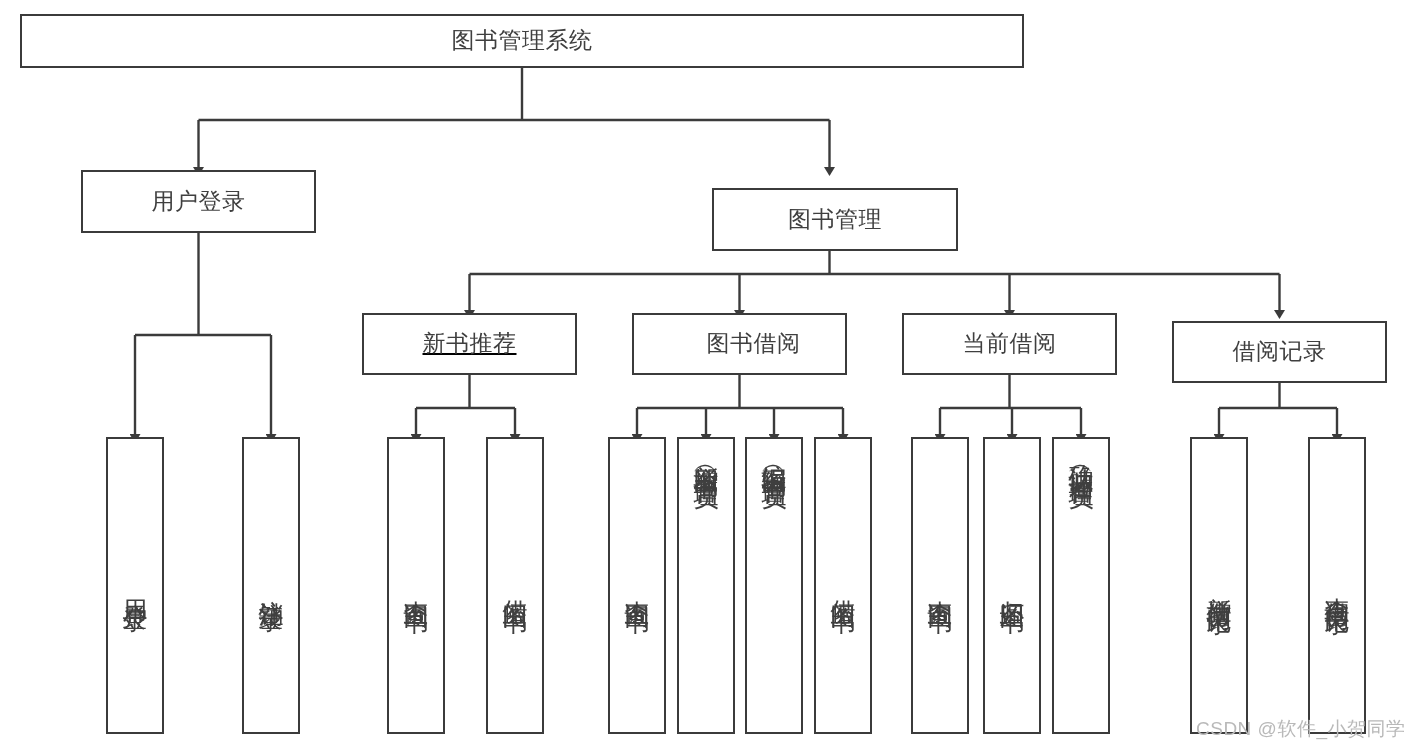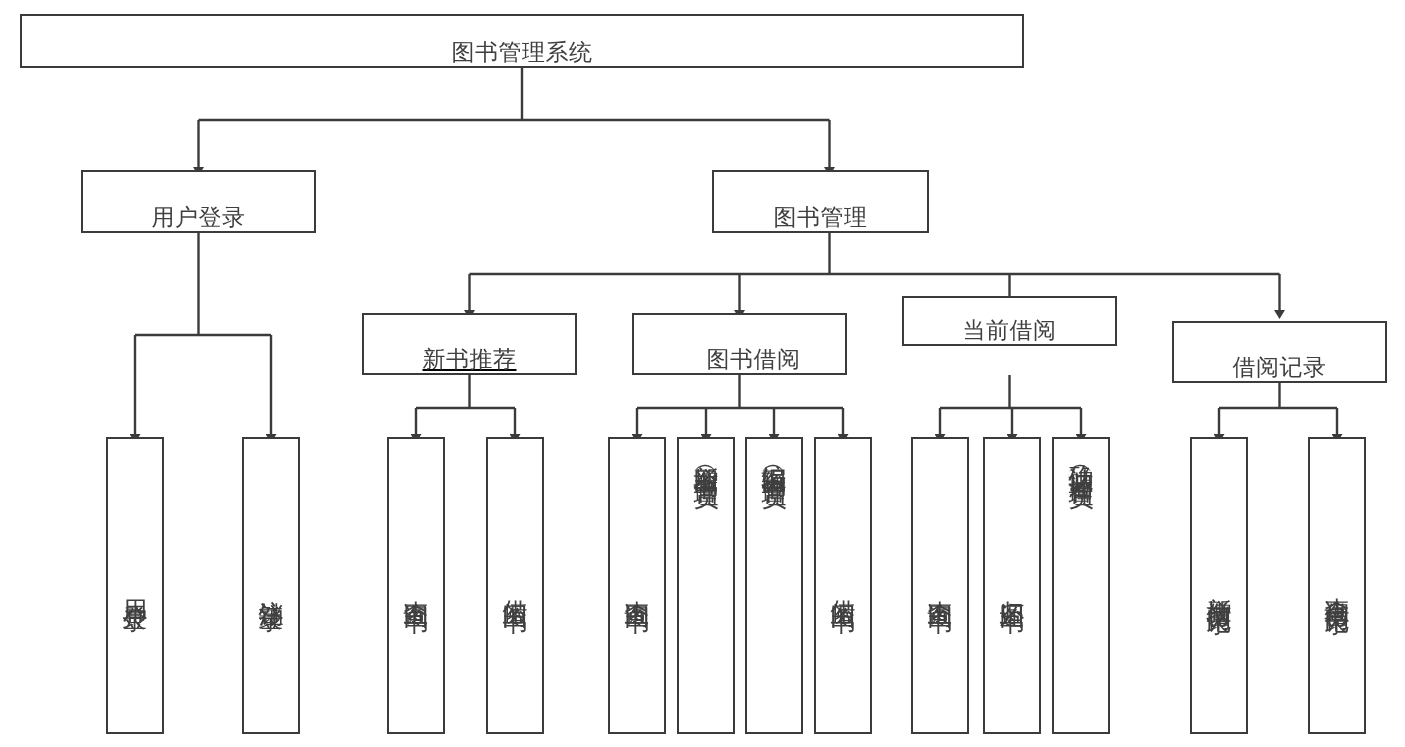--- a/index.html
+++ b/index.html
@@ -23,21 +23,21 @@
     left: 0;
     width: 1405px;
     height: 747px;
   }
   .node-box {
     position: absolute;
     box-sizing: border-box;
     background: #ffffff;
     border: 2px solid #3b3b3b;
     display: flex;
-    align-items: flex-end;
+    align-items: center;
     justify-content: center;
     overflow: hidden;
   }
   .node-label {
     color: #3f3f3f;
     text-align: center;
     line-height: 1.18;
     letter-spacing: 0.5px;
     white-space: nowrap;
   }
@@ -122,30 +122,30 @@
       </g>
   </svg>
 
   <div id="node-layer">
       <div class="node-box horizontal root" style="left: 20px; top: 14px; width: 1004px; height: 54px;">
         <span class="node-label">图书管理系统</span>
       </div>
       <div class="node-box horizontal" style="left: 81px; top: 170px; width: 235px; height: 63px;">
         <span class="node-label">用户登录</span>
       </div>
-      <div class="node-box horizontal" style="left: 712px; top: 170px; width: 217px; height: 63px;">
+      <div class="node-box horizontal" style="left: 712px; top: 188px; width: 246px; height: 63px;">
         <span class="node-label">图书管理</span>
       </div>
       <div class="node-box horizontal" style="left: 362px; top: 313px; width: 215px; height: 62px; text-decoration: underline;">
         <span class="node-label">新书推荐</span>
       </div>
       <div class="node-box horizontal" style="left: 632px; top: 313px; width: 215px; height: 62px; padding-left: 28px;">
         <span class="node-label">图书借阅</span>
       </div>
-      <div class="node-box horizontal" style="left: 902px; top: 296px; width: 215px; height: 50px;">
+      <div class="node-box horizontal" style="left: 902px; top: 313px; width: 215px; height: 62px;">
         <span class="node-label">当前借阅</span>
       </div>
       <div class="node-box horizontal" style="left: 1172px; top: 321px; width: 215px; height: 62px;">
         <span class="node-label">借阅记录</span>
       </div>
       <div class="node-box vertical centered" style="left: 106px; top: 437px; width: 58px; height: 297px;">
         <span class="node-label">用户登录</span>
       </div>
       <div class="node-box vertical centered" style="left: 242px; top: 437px; width: 58px; height: 297px;">
         <span class="node-label">注销登录</span>
@@ -178,13 +178,14 @@
         <span class="node-label">确认归还（管理员）</span>
       </div>
       <div class="node-box vertical centered" style="left: 1190px; top: 437px; width: 58px; height: 297px;">
         <span class="node-label">新增借阅记录</span>
       </div>
       <div class="node-box vertical centered" style="left: 1308px; top: 437px; width: 58px; height: 297px;">
         <span class="node-label">查询借阅记录</span>
       </div>
     </div>
 
+  <div class="watermark" style="left:1196px; top:716px;">CSDN @软件_小贺同学</div>
 </div>
 
 </body></html>

